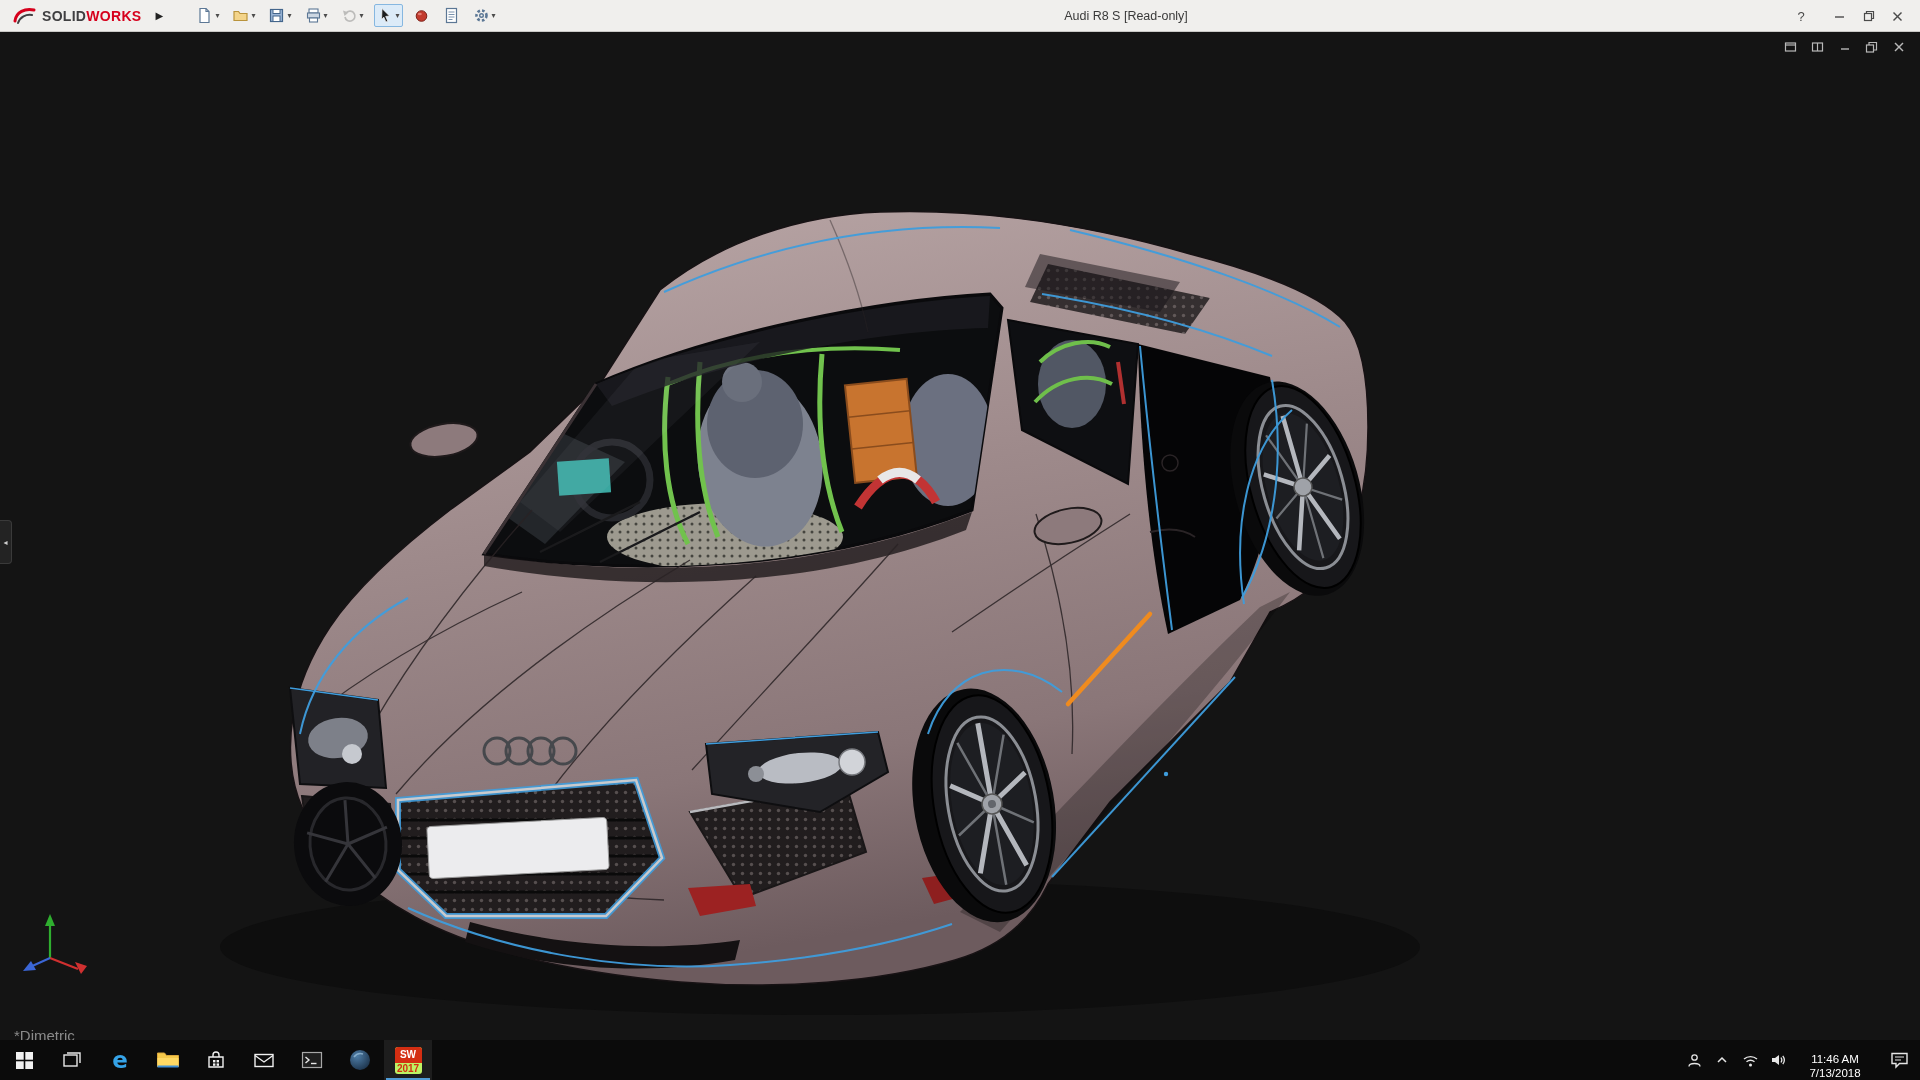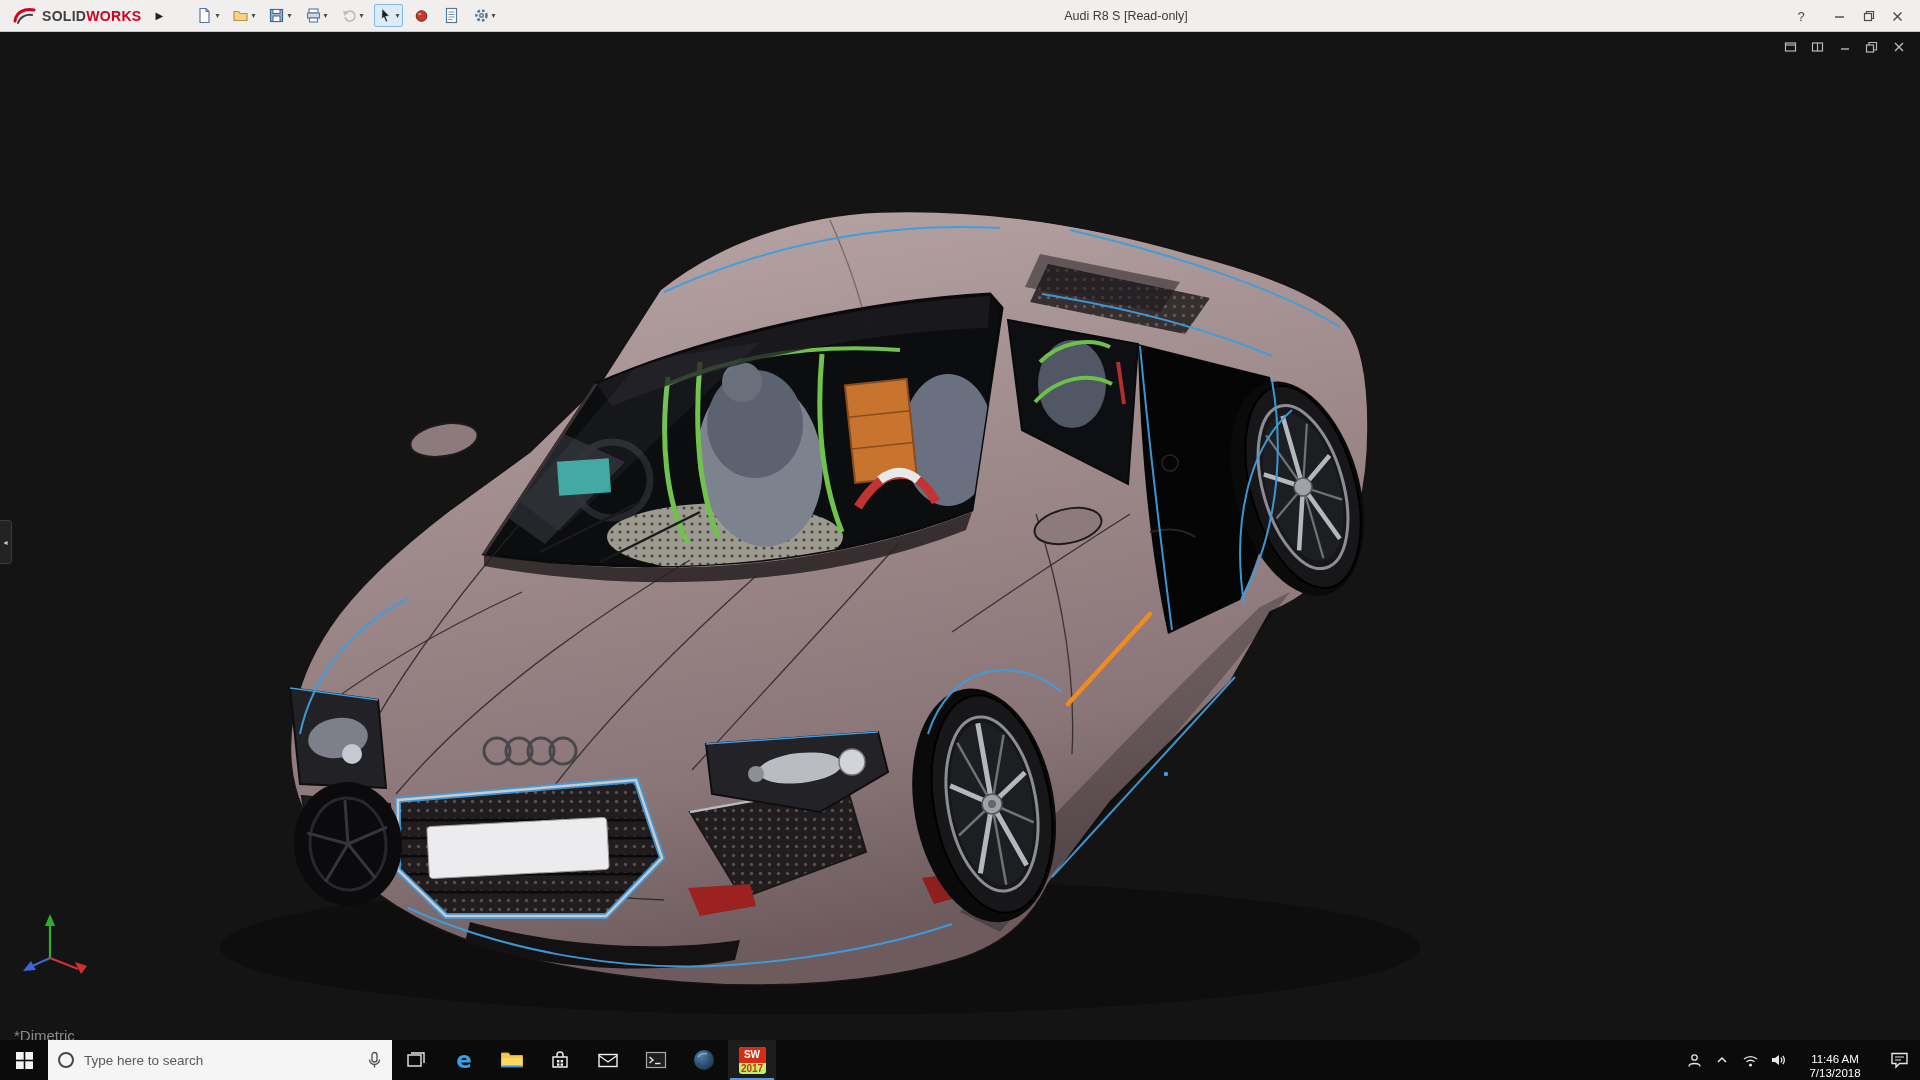--- a/index.html
+++ b/index.html
@@ -413,29 +413,20 @@
 <div class="taskbar">
   <button class="tb-start">
     <svg width="17" height="17" viewBox="0 0 17 17">
       <rect x="0" y="0" width="7.7" height="7.7" fill="#f2f2f2"></rect>
       <rect x="9.3" y="0" width="7.7" height="7.7" fill="#f2f2f2"></rect>
       <rect x="0" y="9.3" width="7.7" height="7.7" fill="#f2f2f2"></rect>
       <rect x="9.3" y="9.3" width="7.7" height="7.7" fill="#f2f2f2"></rect>
     </svg>
   </button>
 
-  <div class="tb-search">
-    <div class="cortana-ring"></div>
-    <input type="text" placeholder="Type here to search" style="">
-    <svg width="15" height="18" viewBox="0 0 15 18">
-      <rect x="5" y="1.5" width="5" height="9.5" rx="2.5" fill="none" stroke="#555" stroke-width="1.4"></rect>
-      <path d="M2.5,8.5 a5,5 0 0 0 10,0" fill="none" stroke="#555" stroke-width="1.4"></path>
-      <line x1="7.5" y1="13.5" x2="7.5" y2="16.5" stroke="#555" stroke-width="1.4"></line>
-    </svg>
-  </div>
 
   <button class="tb-icon">
     <svg width="19" height="19" viewBox="0 0 19 19">
       <rect x="1" y="4" width="13" height="11" fill="none" stroke="#e8e8e8" stroke-width="1.4"></rect>
       <polyline points="4,2 17,2 17,12" fill="none" stroke="#e8e8e8" stroke-width="1.4"></polyline>
     </svg>
   </button>
 
   <button class="tb-icon">
     <span class="edge-e">e</span>

